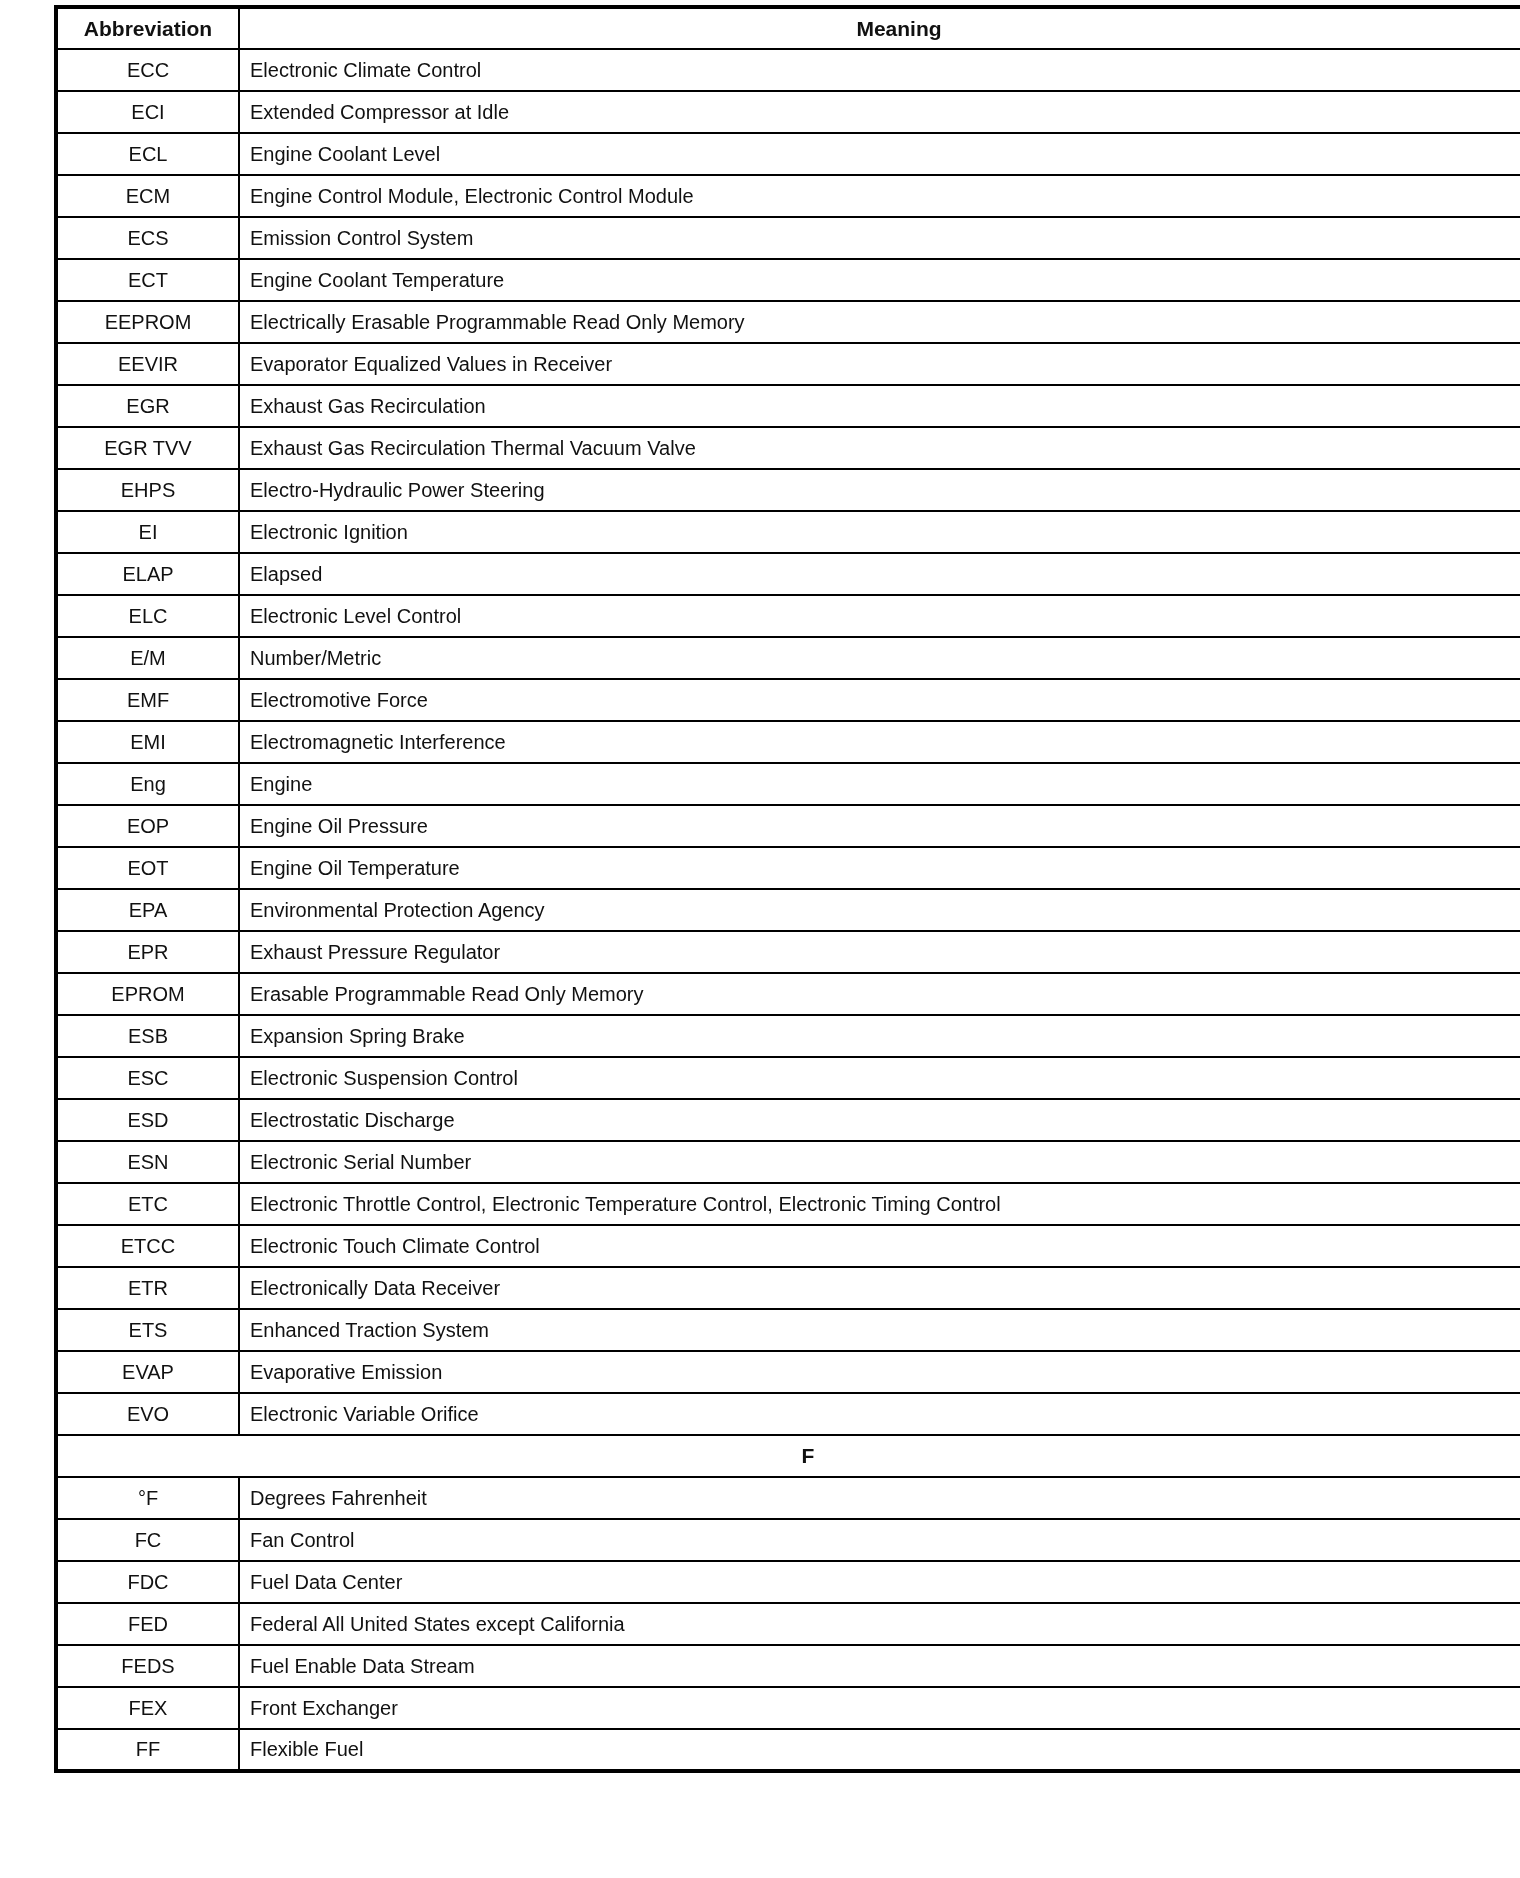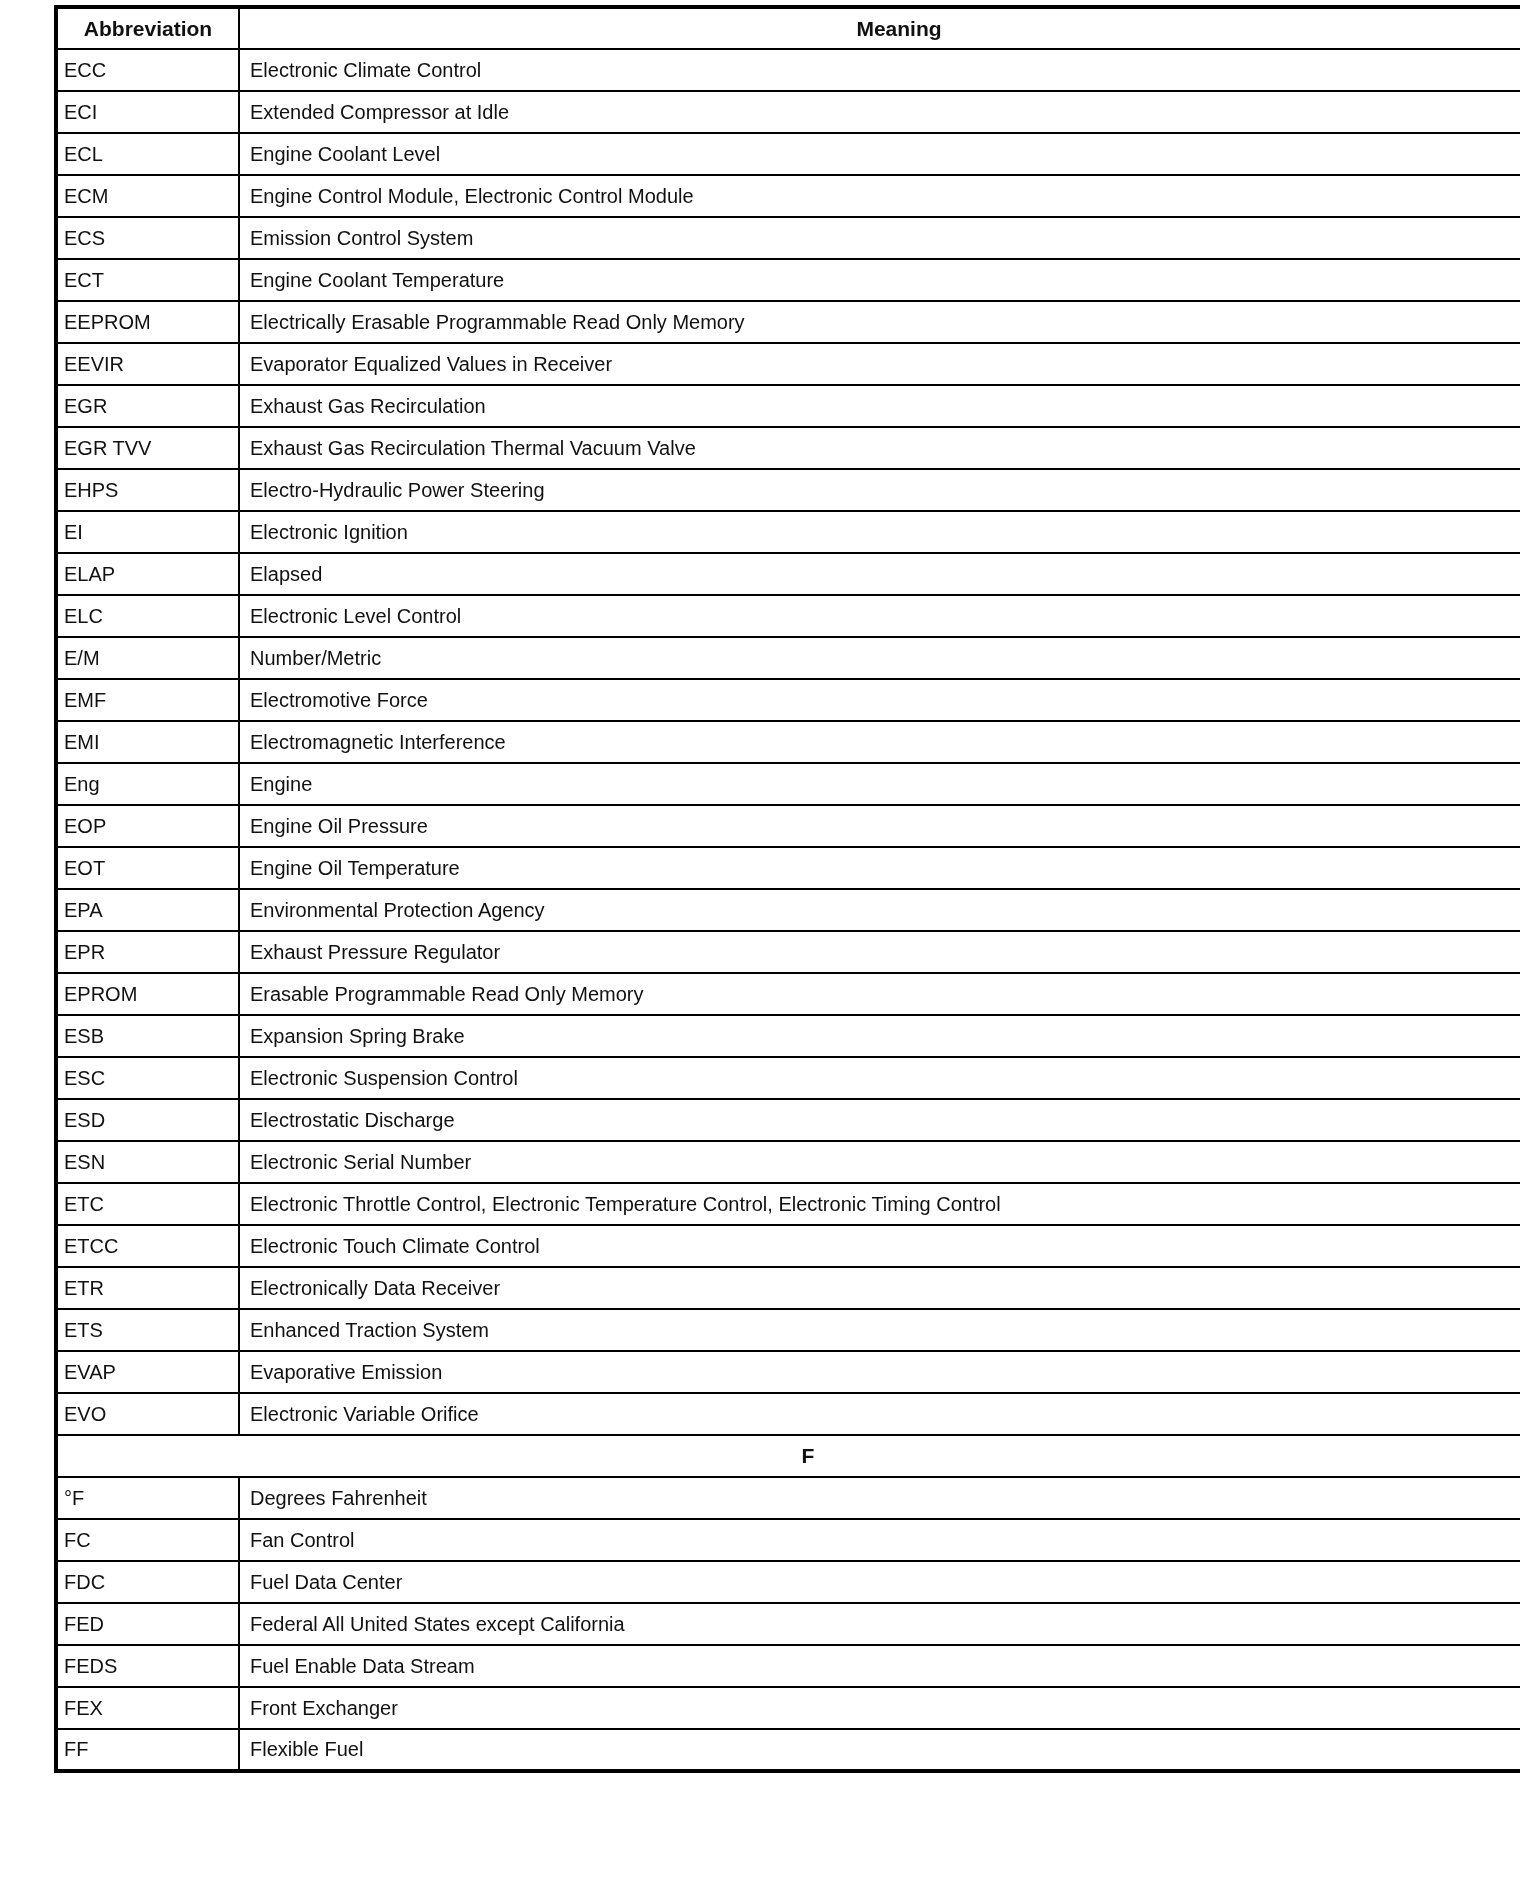--- a/index.html
+++ b/index.html
@@ -32,20 +32,21 @@
     white-space: nowrap;
     overflow: hidden;
   }
   .abbrev-table th {
     font-weight: bold;
     text-align: center;
     font-size: 21px;
   }
   .abbrev-table col.col-abbr { width: 183px; }
   .abbrev-table td.abbr {
+    text-align: center;
     padding: 2px 6px;
   }
   .abbrev-table td.meaning {
     text-align: left;
     padding-left: 10px;
   }
   .abbrev-table td.section {
     text-align: center;
     font-weight: bold;
     font-size: 21px;

